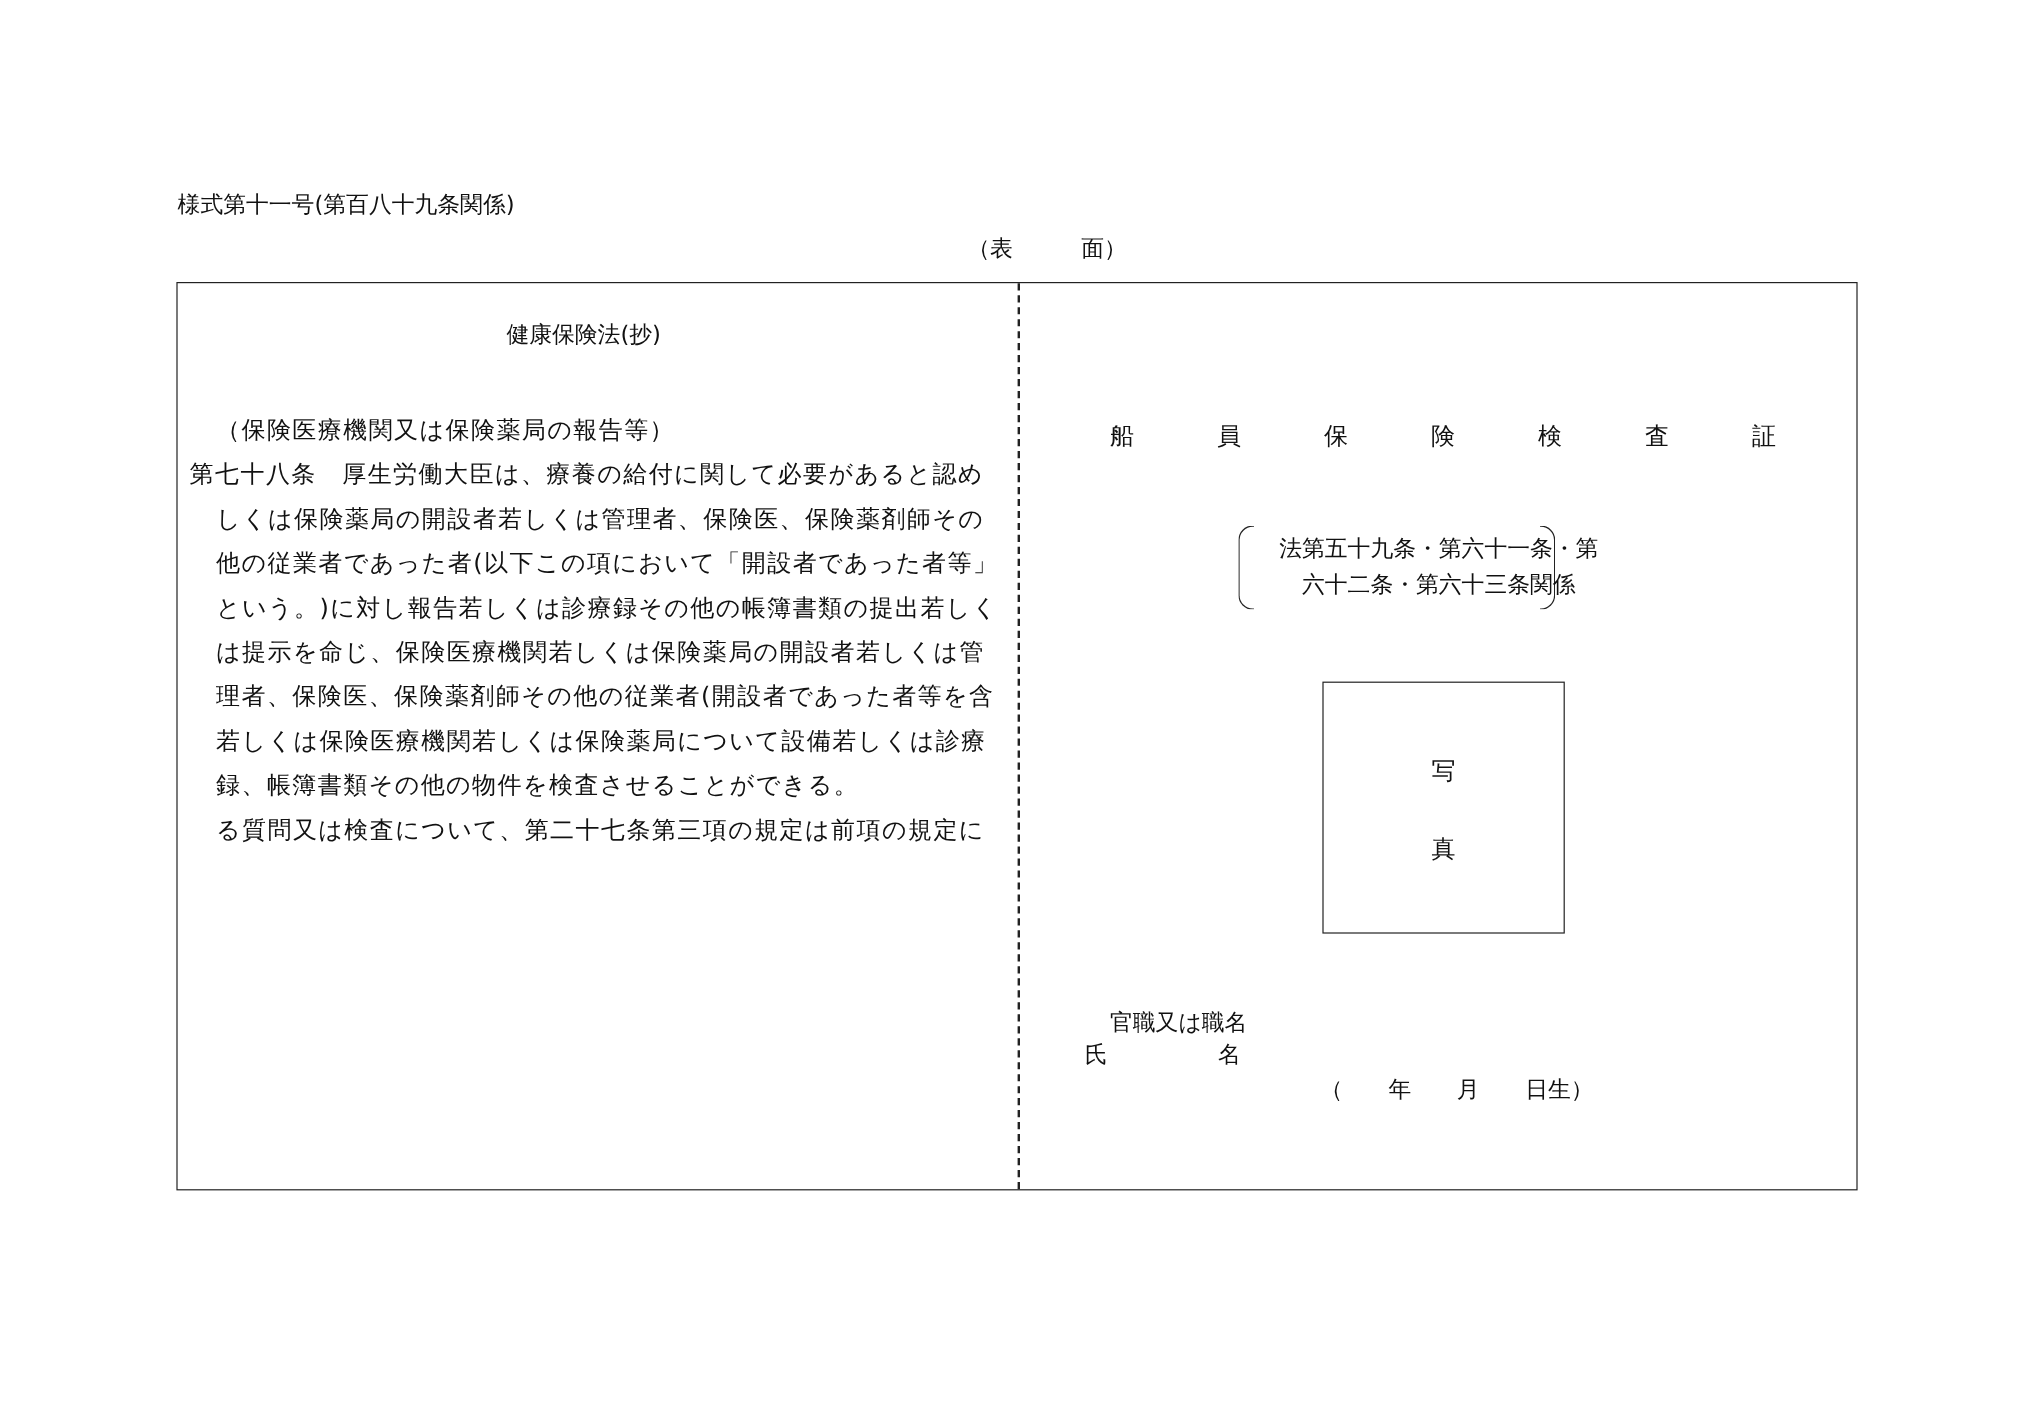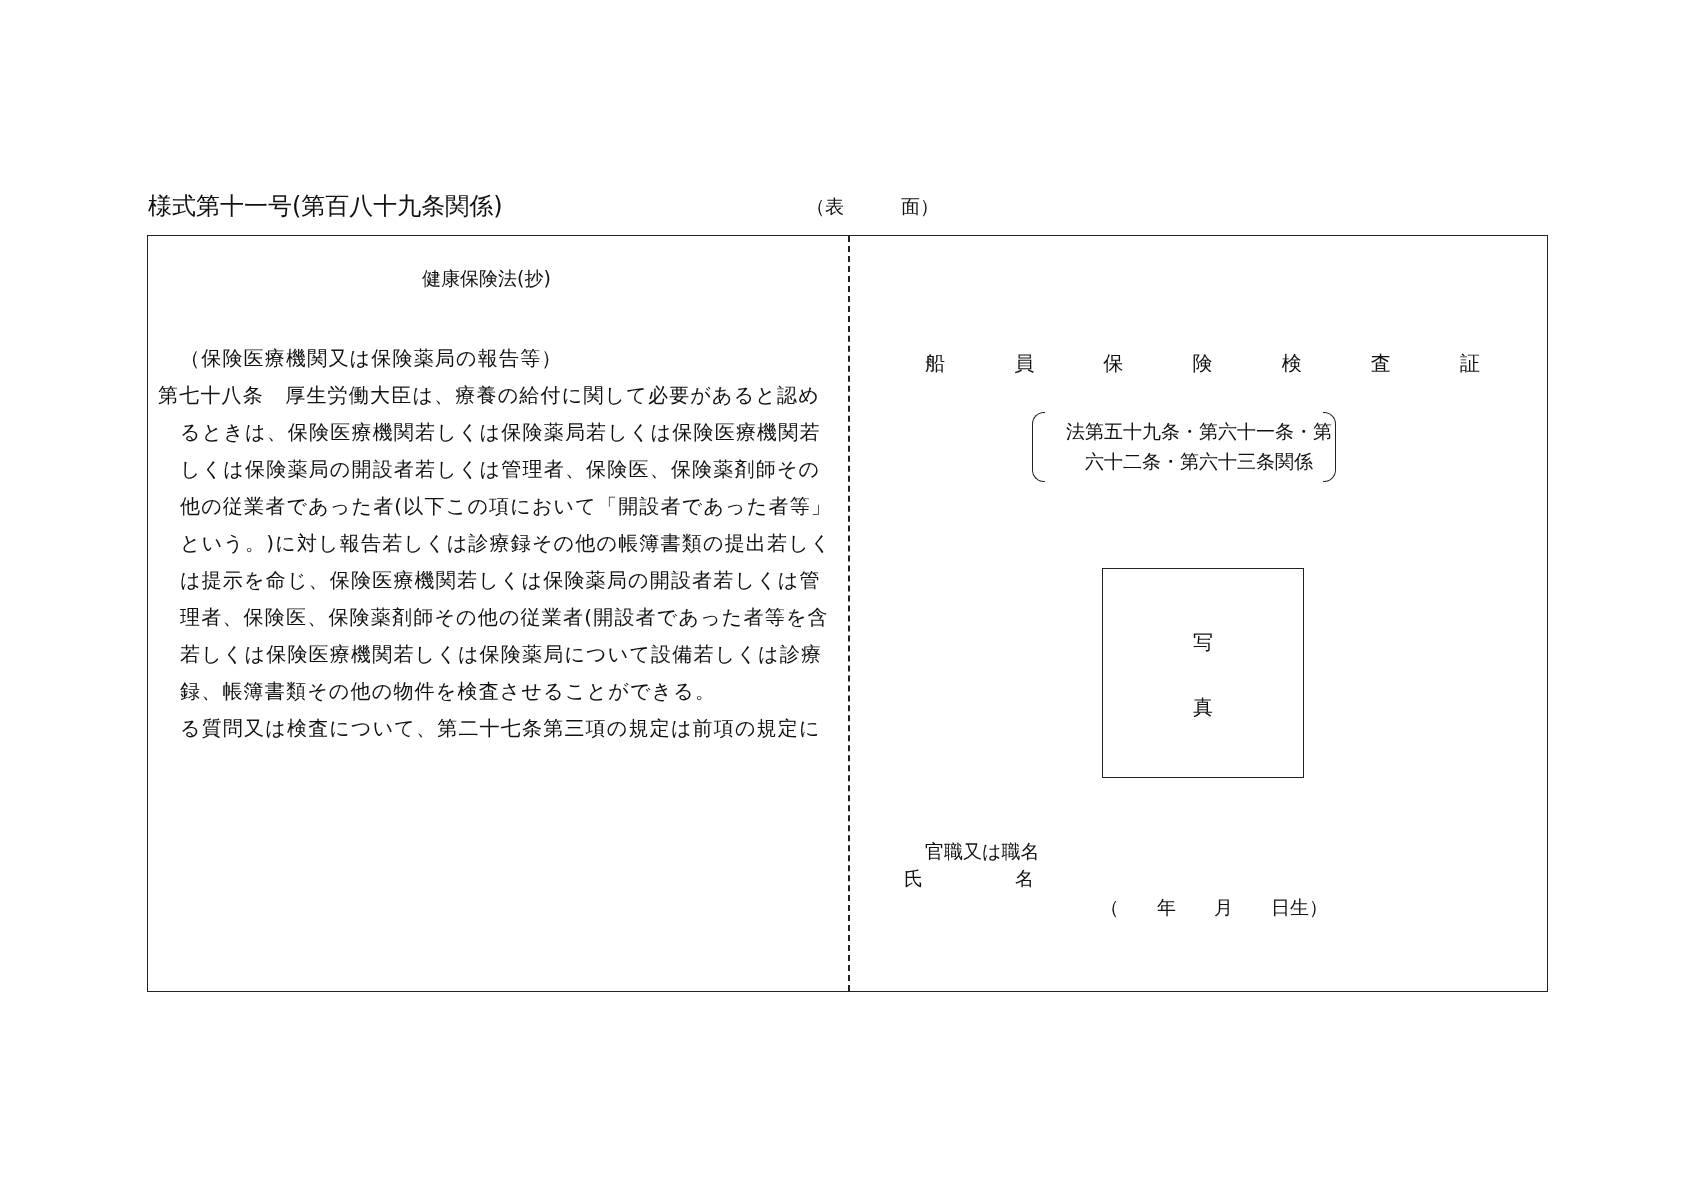--- a/index.html
+++ b/index.html
@@ -1,28 +1,28 @@
 <!DOCTYPE html>
 <html><head>
 <meta charset="utf-8">
 <style>
   html,body{margin:0;padding:0;background:#fff;}
   body{width:1695px;height:1187px;position:relative;overflow:hidden;
        font-family:"DejaVu Sans","Liberation Sans",sans-serif;color:#111;}
   .abs{position:absolute;white-space:nowrap;}
-  #form-id{left:148px;top:158px;font-size:24px;margin-top:32px;}
+  #form-id{left:148px;top:158px;font-size:19px;}
   #side-label{left:806px;top:194px;font-size:19px;word-spacing:0;}
   #frame{position:absolute;left:147px;top:235px;width:1401px;height:757px;border:1.5px solid #222;box-sizing:border-box;}
   #divider{position:absolute;left:848px;top:236px;width:0;height:755px;border-left:2px dashed #222;}
   #law-title{left:422px;top:266px;font-size:19px;}
   #law-body{position:absolute;left:158px;top:340px;width:682px;font-size:20px;line-height:37px;}
   .law-line{white-space:nowrap;letter-spacing:1.2px;}
   .ind{padding-left:22px;}
   #cert-title{position:absolute;left:925px;top:350px;width:555px;display:flex;justify-content:space-between;font-size:20px;}
-  #ref-box{position:absolute;left:1032px;top:412px;width:304px;height:70px;}
+  #ref-box{position:absolute;left:1032px;top:438px;width:264px;height:70px;}
   #ref-box .br{position:absolute;top:0;width:12px;height:68px;border:1.5px solid #222;}
   #ref-box .bl{left:0;border-right:none;border-radius:12px 0 0 12px;}
   #ref-box .brr{right:0;border-left:none;border-radius:0 12px 12px 0;}
   #ref-text{position:absolute;left:22px;top:4px;font-size:19px;line-height:30px;text-align:center;width:290px;}
   #photo{position:absolute;left:1102px;top:568px;width:202px;height:210px;border:1.5px solid #222;box-sizing:border-box;}
   #photo span{position:absolute;left:0;width:100%;text-align:center;font-size:20px;}
   #f1{left:904px;top:839px;font-size:19px;margin-left:21px;}
   #f2{left:904px;top:866px;font-size:19px;}
   #f2b{left:1015px;top:866px;font-size:19px;}
   #f3{left:1100px;top:895px;font-size:19px;}
@@ -33,21 +33,20 @@
 <div class="abs" id="form-id">様式第十一号(第百八十九条関係)</div>
 <div class="abs" id="side-label">（表　　　面）</div>
 
 <div id="frame"></div>
 <div id="divider"></div>
 
 <div class="abs" id="law-title">健康保険法(抄)</div>
 <div id="law-body">
   <div class="law-line ind">（保険医療機関又は保険薬局の報告等）</div>
   <div class="law-line">第七十八条　厚生労働大臣は、療養の給付に関して必要があると認め</div>
-  <div class="law-line ind">るときは、保険医療機関若しくは保険薬局若しくは保険医療機関若</div>
   <div class="law-line ind">しくは保険薬局の開設者若しくは管理者、保険医、保険薬剤師その</div>
   <div class="law-line ind">他の従業者であった者(以下この項において「開設者であった者等」</div>
   <div class="law-line ind">という。)に対し報告若しくは診療録その他の帳簿書類の提出若しく</div>
   <div class="law-line ind">は提示を命じ、保険医療機関若しくは保険薬局の開設者若しくは管</div>
   <div class="law-line ind">理者、保険医、保険薬剤師その他の従業者(開設者であった者等を含</div>
   <div class="law-line ind">若しくは保険医療機関若しくは保険薬局について設備若しくは診療</div>
   <div class="law-line ind">録、帳簿書類その他の物件を検査させることができる。</div>
   <div class="law-line ind">る質問又は検査について、第二十七条第三項の規定は前項の規定に</div>
 </div>
 

